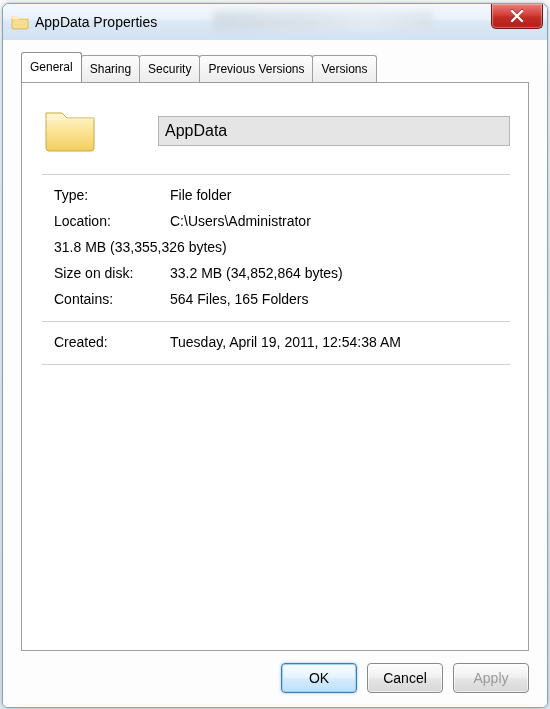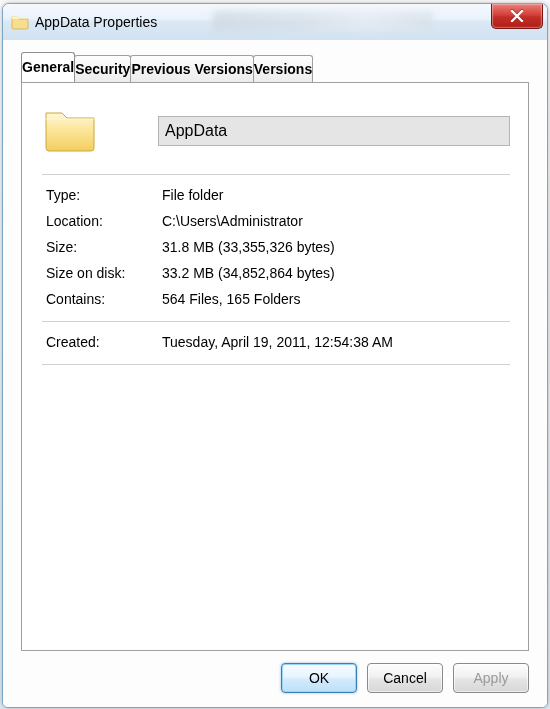--- a/index.html
+++ b/index.html
@@ -53,30 +53,29 @@
     position:absolute;top:36px;left:0;right:0;bottom:0;
     background:#fdfdfd;
   }
   .tabstrip{
     position:absolute;top:14px;left:18px;right:18px;height:28px;
     display:flex;align-items:flex-end;
     z-index:2;
   }
   .tab{
     height:26px;line-height:26px;
-    padding:0 0;
+    padding:0 8px;
     border:1px solid #9f9f9f;
     border-bottom:none;
     background:linear-gradient(#fdfdfd,#ececec);
     margin-right:-1px;
     border-radius:3px 3px 0 0;
-    font-size:14px;color:#000;
+    font-size:12px;color:#000;
     position:relative;
     cursor:default;
-    font-weight:bold;
   }
   .tab.active{
     height:29px;line-height:29px;
     background:#fff;
     border-color:#8f8f8f;
     z-index:3;
     margin-top:-3px;
   }
   .panel{
     position:absolute;top:42px;left:18px;right:18px;bottom:56px;
@@ -88,21 +87,21 @@
   }
   .row{display:flex;align-items:center;margin-bottom:6px}
   .icon-col{width:116px;flex:0 0 116px}
   .big-folder{width:56px;height:56px}
   .name-input{
     flex:1;height:28px;border:1px solid #b5b5b5;
     padding:0 6px;font-size:16px;font-family:inherit;
     background:#e5e5e5;
   }
   hr.sep{border:none;border-top:1px solid #d0d0d0;margin:14px 0 12px}
-  .kv{display:flex;margin:10px 4px}
+  .kv{display:flex;margin:10px 12px}
   .kv .k{width:116px;flex:0 0 116px;font-size:14px}
   .kv .v{font-size:14px}
   .attrs{display:flex}
   .attrs .k{width:116px;flex:0 0 116px}
   .attrs .v{flex:1}
   .chk-row{display:flex;align-items:center;margin-bottom:10px;position:relative}
   .chk{
     width:17px;height:17px;border:1px solid #8b8b8b;background:#fff;
     margin-right:8px;box-sizing:border-box;display:inline-block;
     position:relative;
@@ -155,20 +154,21 @@
       <svg width="14" height="12" viewBox="0 0 14 12">
         <path d="M2 1 L12 11 M12 1 L2 11" stroke="#fff" stroke-width="2.4" stroke-linecap="round"></path>
       </svg>
     </div>
   </div>
 
   <div class="body">
 
     <div class="tabstrip">
       <div class="tab active">General</div>
+      <div class="tab">Sharing</div>
       <div class="tab">Security</div>
       <div class="tab">Previous Versions</div>
       <div class="tab">Versions</div>
     </div>
 
     <div class="panel">
 
       <div class="row">
         <div class="icon-col">
           <span class="big-folder">
@@ -192,21 +192,20 @@
 
       <div class="kv">
           <div class="k">Type:</div>
           <div class="v">File folder</div>
         </div>
       <div class="kv">
           <div class="k">Location:</div>
           <div class="v">C:\Users\Administrator</div>
         </div>
       <div class="kv">
-          <div class="k">Size:</div>
           <div class="v">31.8 MB (33,355,326 bytes)</div>
         </div>
       <div class="kv">
           <div class="k">Size on disk:</div>
           <div class="v">33.2 MB (34,852,864 bytes)</div>
         </div>
       <div class="kv">
           <div class="k">Contains:</div>
           <div class="v">564 Files, 165 Folders</div>
         </div>

